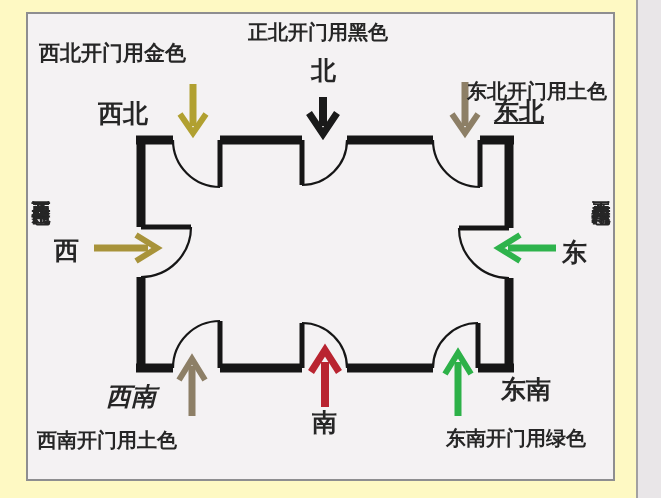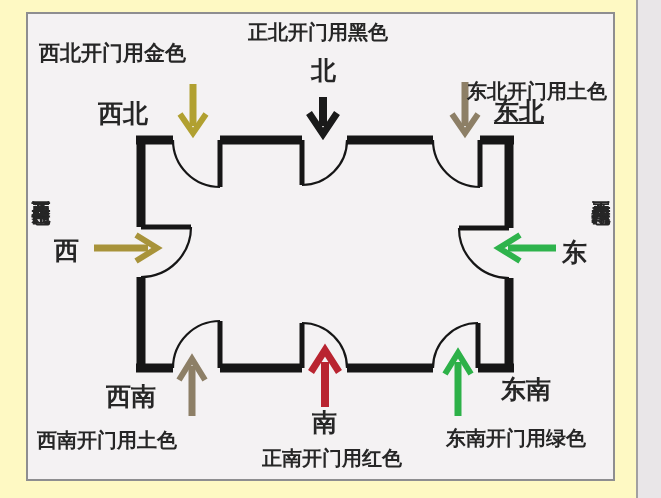--- a/index.html
+++ b/index.html
@@ -28,21 +28,21 @@
   .lbl-nw-caption{left:39px;top:43px;font-size:21px;}
   .lbl-nw-dir{left:98px;top:101px;}
   .lbl-n-caption{left:248px;top:22px;}
   .lbl-n-dir{left:311px;top:58px;}
   .lbl-ne-caption{left:467px;top:40px;margin-top:41px;}
   .lbl-ne-dir{left:494px;top:99px;text-decoration:underline;}
   .lbl-w-vtext{left:31px;top:186px;}
   .lbl-w-dir{left:54px;top:238px;}
   .lbl-e-vtext{left:591px;top:186px;}
   .lbl-e-dir{left:562px;top:240px;}
-  .lbl-sw-dir{left:106px;top:384px;}
+  .lbl-sw-dir{left:106px;top:384px;font-style:italic;}
   .lbl-sw-caption{left:37px;top:430px;}
   .lbl-s-dir{left:312px;top:410px;}
   .lbl-s-caption{left:262px;top:448px;}
   .lbl-se-dir{left:501px;top:379px;font-family:Liberation Mono, monospace;}
   .lbl-se-caption{left:446px;top:428px;}
   .arrow line{stroke-linecap:butt;}
   .arrow polyline{fill:none;stroke-linejoin:miter;stroke-linecap:butt;}
 </style>
 </head>
 <body>
@@ -119,18 +119,17 @@
   <div class="vtext lbl-w-vtext">正西开门用金色</div>
   <div class="dir lbl-w-dir">西</div>
 
   <div class="vtext lbl-e-vtext">正东开门用绿色</div>
   <div class="dir lbl-e-dir">东</div>
 
   <div class="dir lbl-sw-dir">西南</div>
   <div class="caption lbl-sw-caption">西南开门用土色</div>
 
   <div class="dir lbl-s-dir">南</div>
-  <div class="caption lbl-s-caption">正南开门用红色</div>
 
   <div class="dir lbl-se-dir">东南</div>
   <div class="caption lbl-se-caption">东南开门用绿色</div>
 
 </div>
 
 </body></html>

